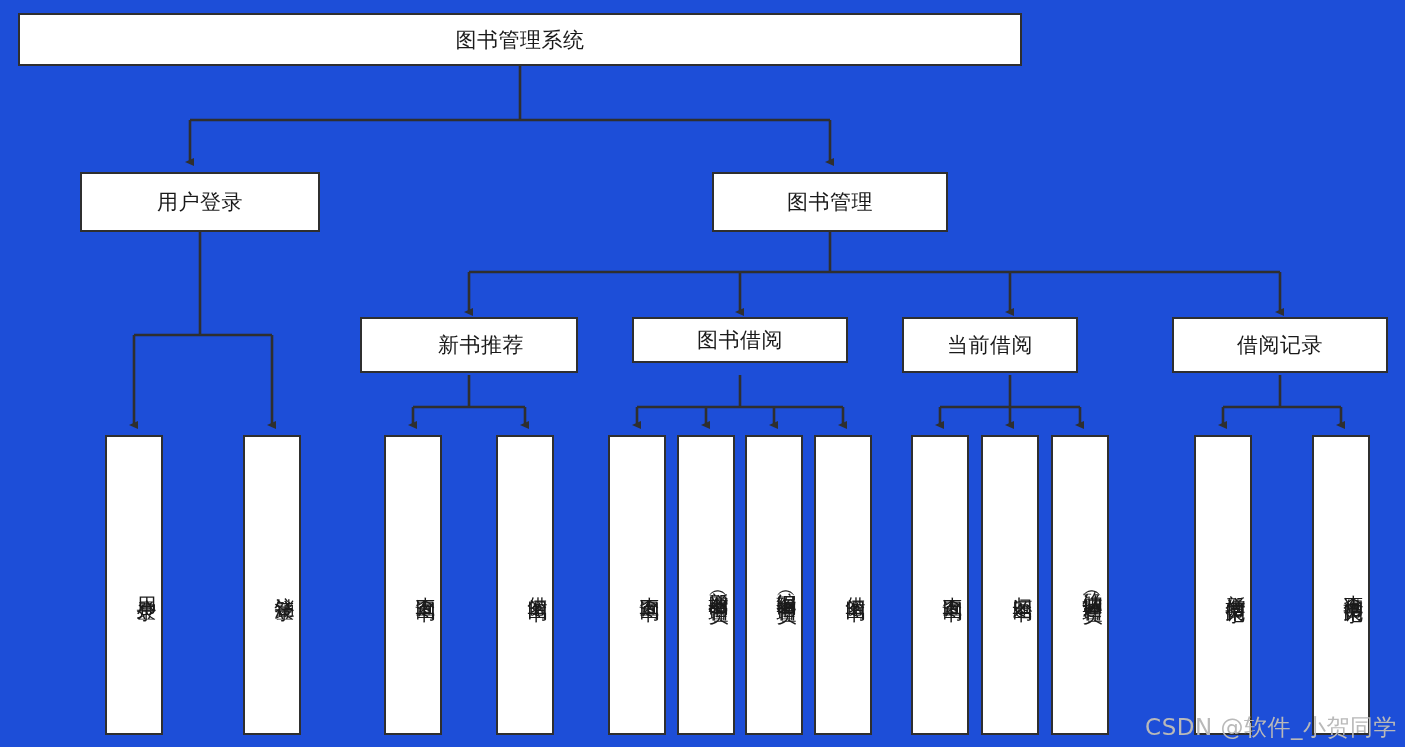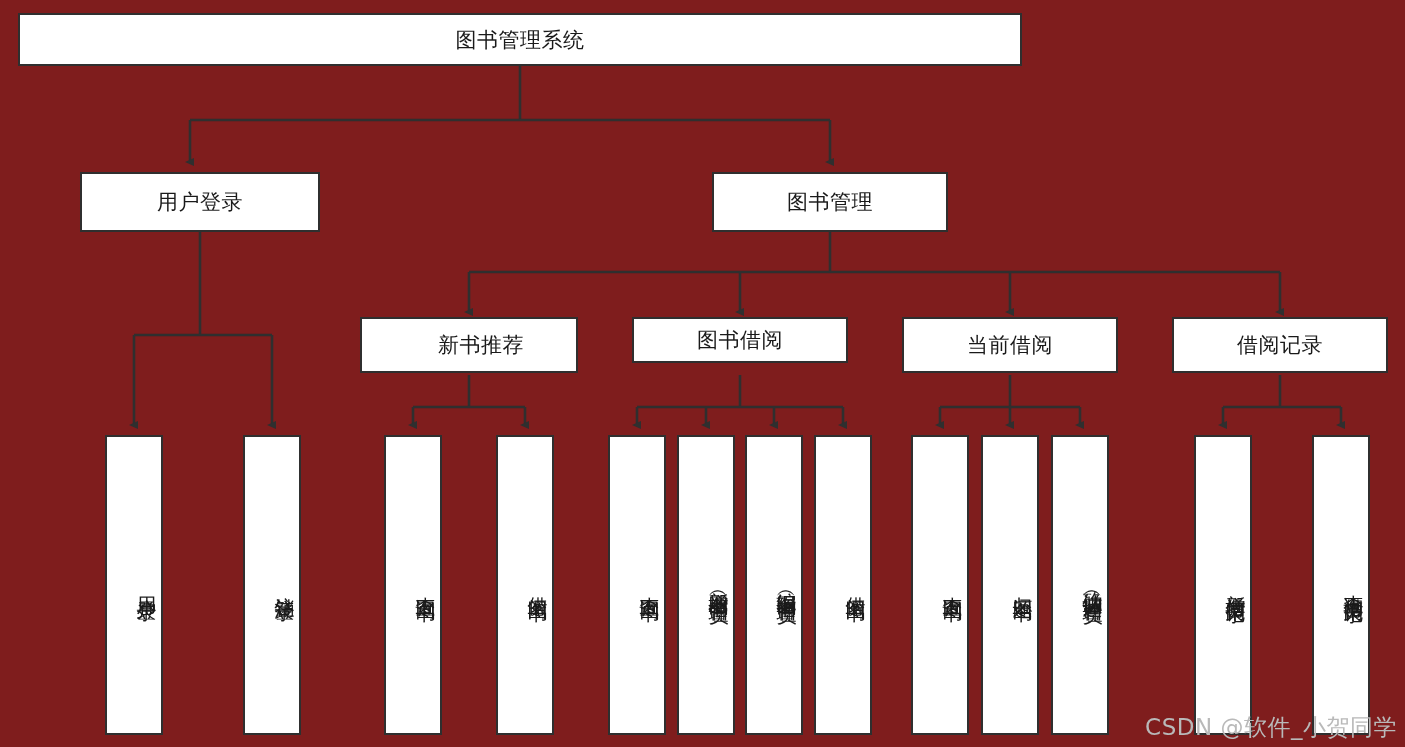--- a/index.html
+++ b/index.html
@@ -7,21 +7,21 @@
     padding: 0;
     background: #ffffff;
   }
   body {
     font-family: "DejaVu Sans", "Liberation Sans", sans-serif;
   }
   #canvas {
     position: relative;
     width: 1405px;
     height: 747px;
-    background: #7f1d1d;
+    background: #1d4ed8;
     overflow: hidden;
   }
   #diagram-svg {
     position: absolute;
     left: 0;
     top: 0;
     width: 1405px;
     height: 747px;
   }
   .node {
@@ -134,21 +134,21 @@
   <div class="node horiz" style="left:712px; top:172px; width:236px; height:60px;">
     <span>图书管理</span>
   </div>
 
   <div class="node horiz" style="left:360px; top:317px; width:218px; height:56px;padding-left:24px;">
     <span>新书推荐</span>
   </div>
   <div class="node horiz" style="left:632px; top:317px; width:216px; height:46px;">
     <span>图书借阅</span>
   </div>
-  <div class="node horiz" style="left:902px; top:317px; width:216px; height:56px;">
+  <div class="node horiz" style="left:902px; top:317px; width:176px; height:56px;">
     <span>当前借阅</span>
   </div>
   <div class="node horiz" style="left:1172px; top:317px; width:216px; height:56px;">
     <span>借阅记录</span>
   </div>
 
   <div class="node vert" style="left:105px; top:435px; width:58px; height:300px;">
     <span class="vtext">用户登录</span>
   </div>
   <div class="node vert" style="left:243px; top:435px; width:58px; height:300px;">

